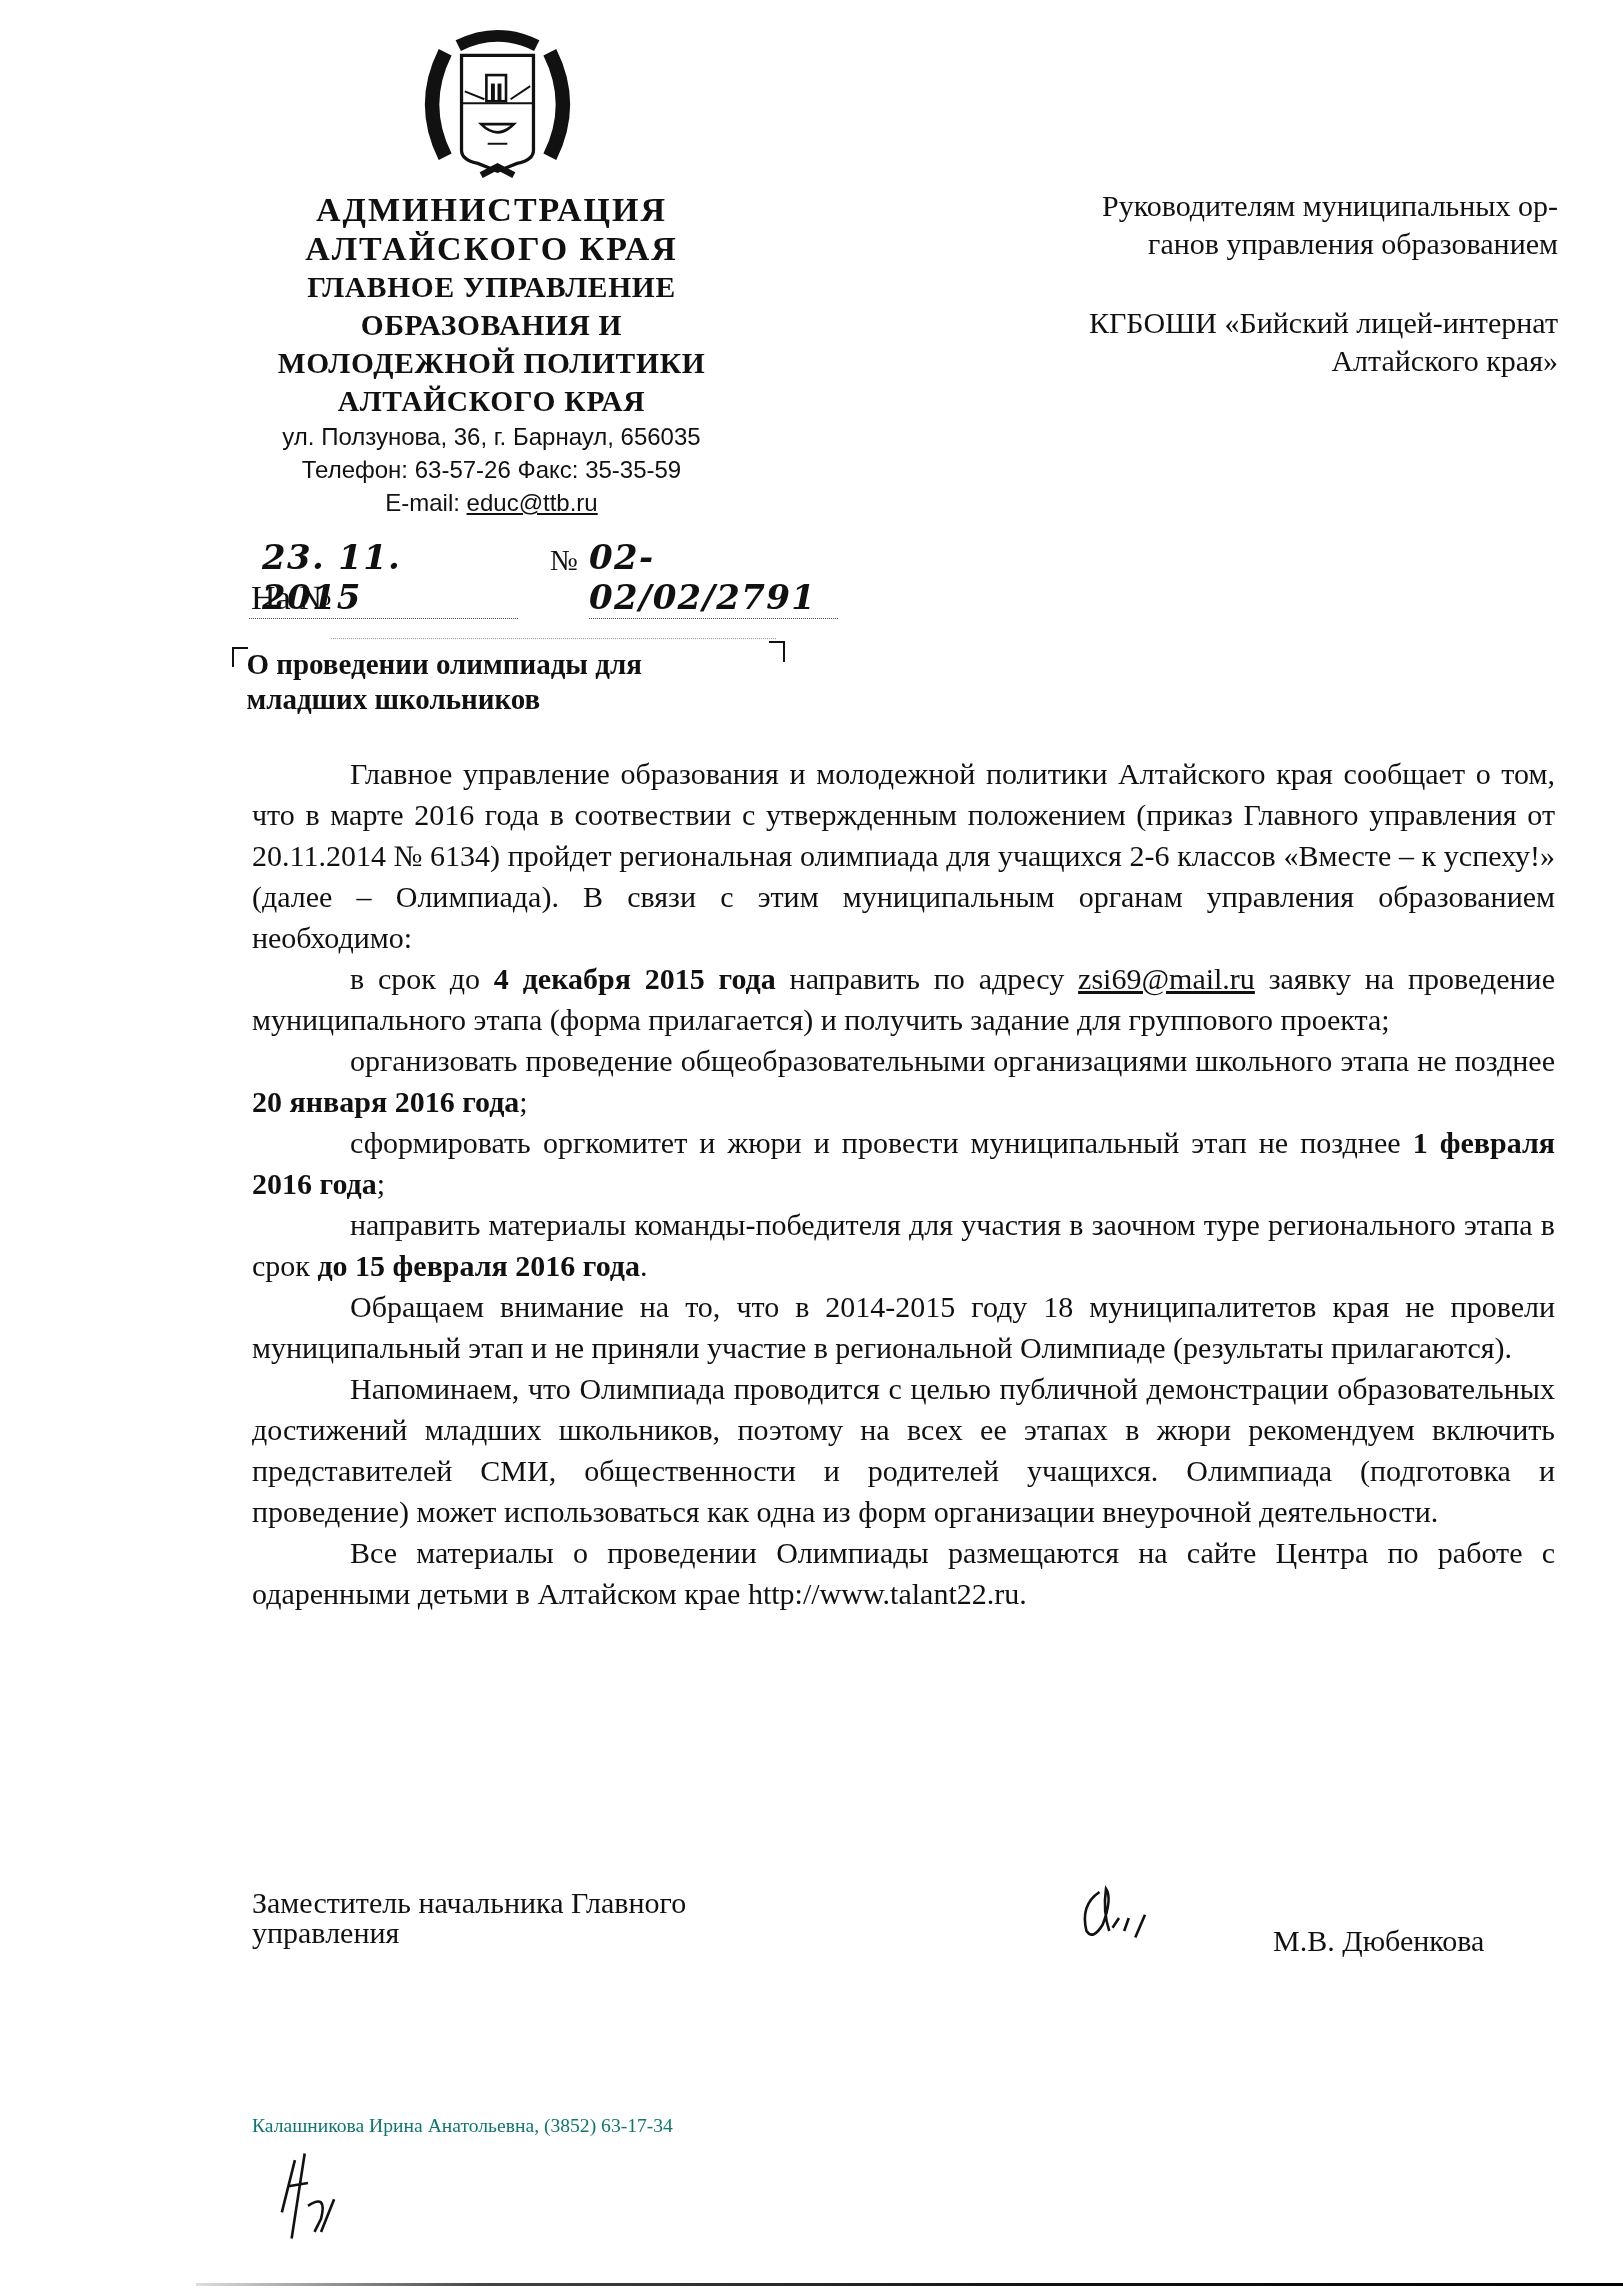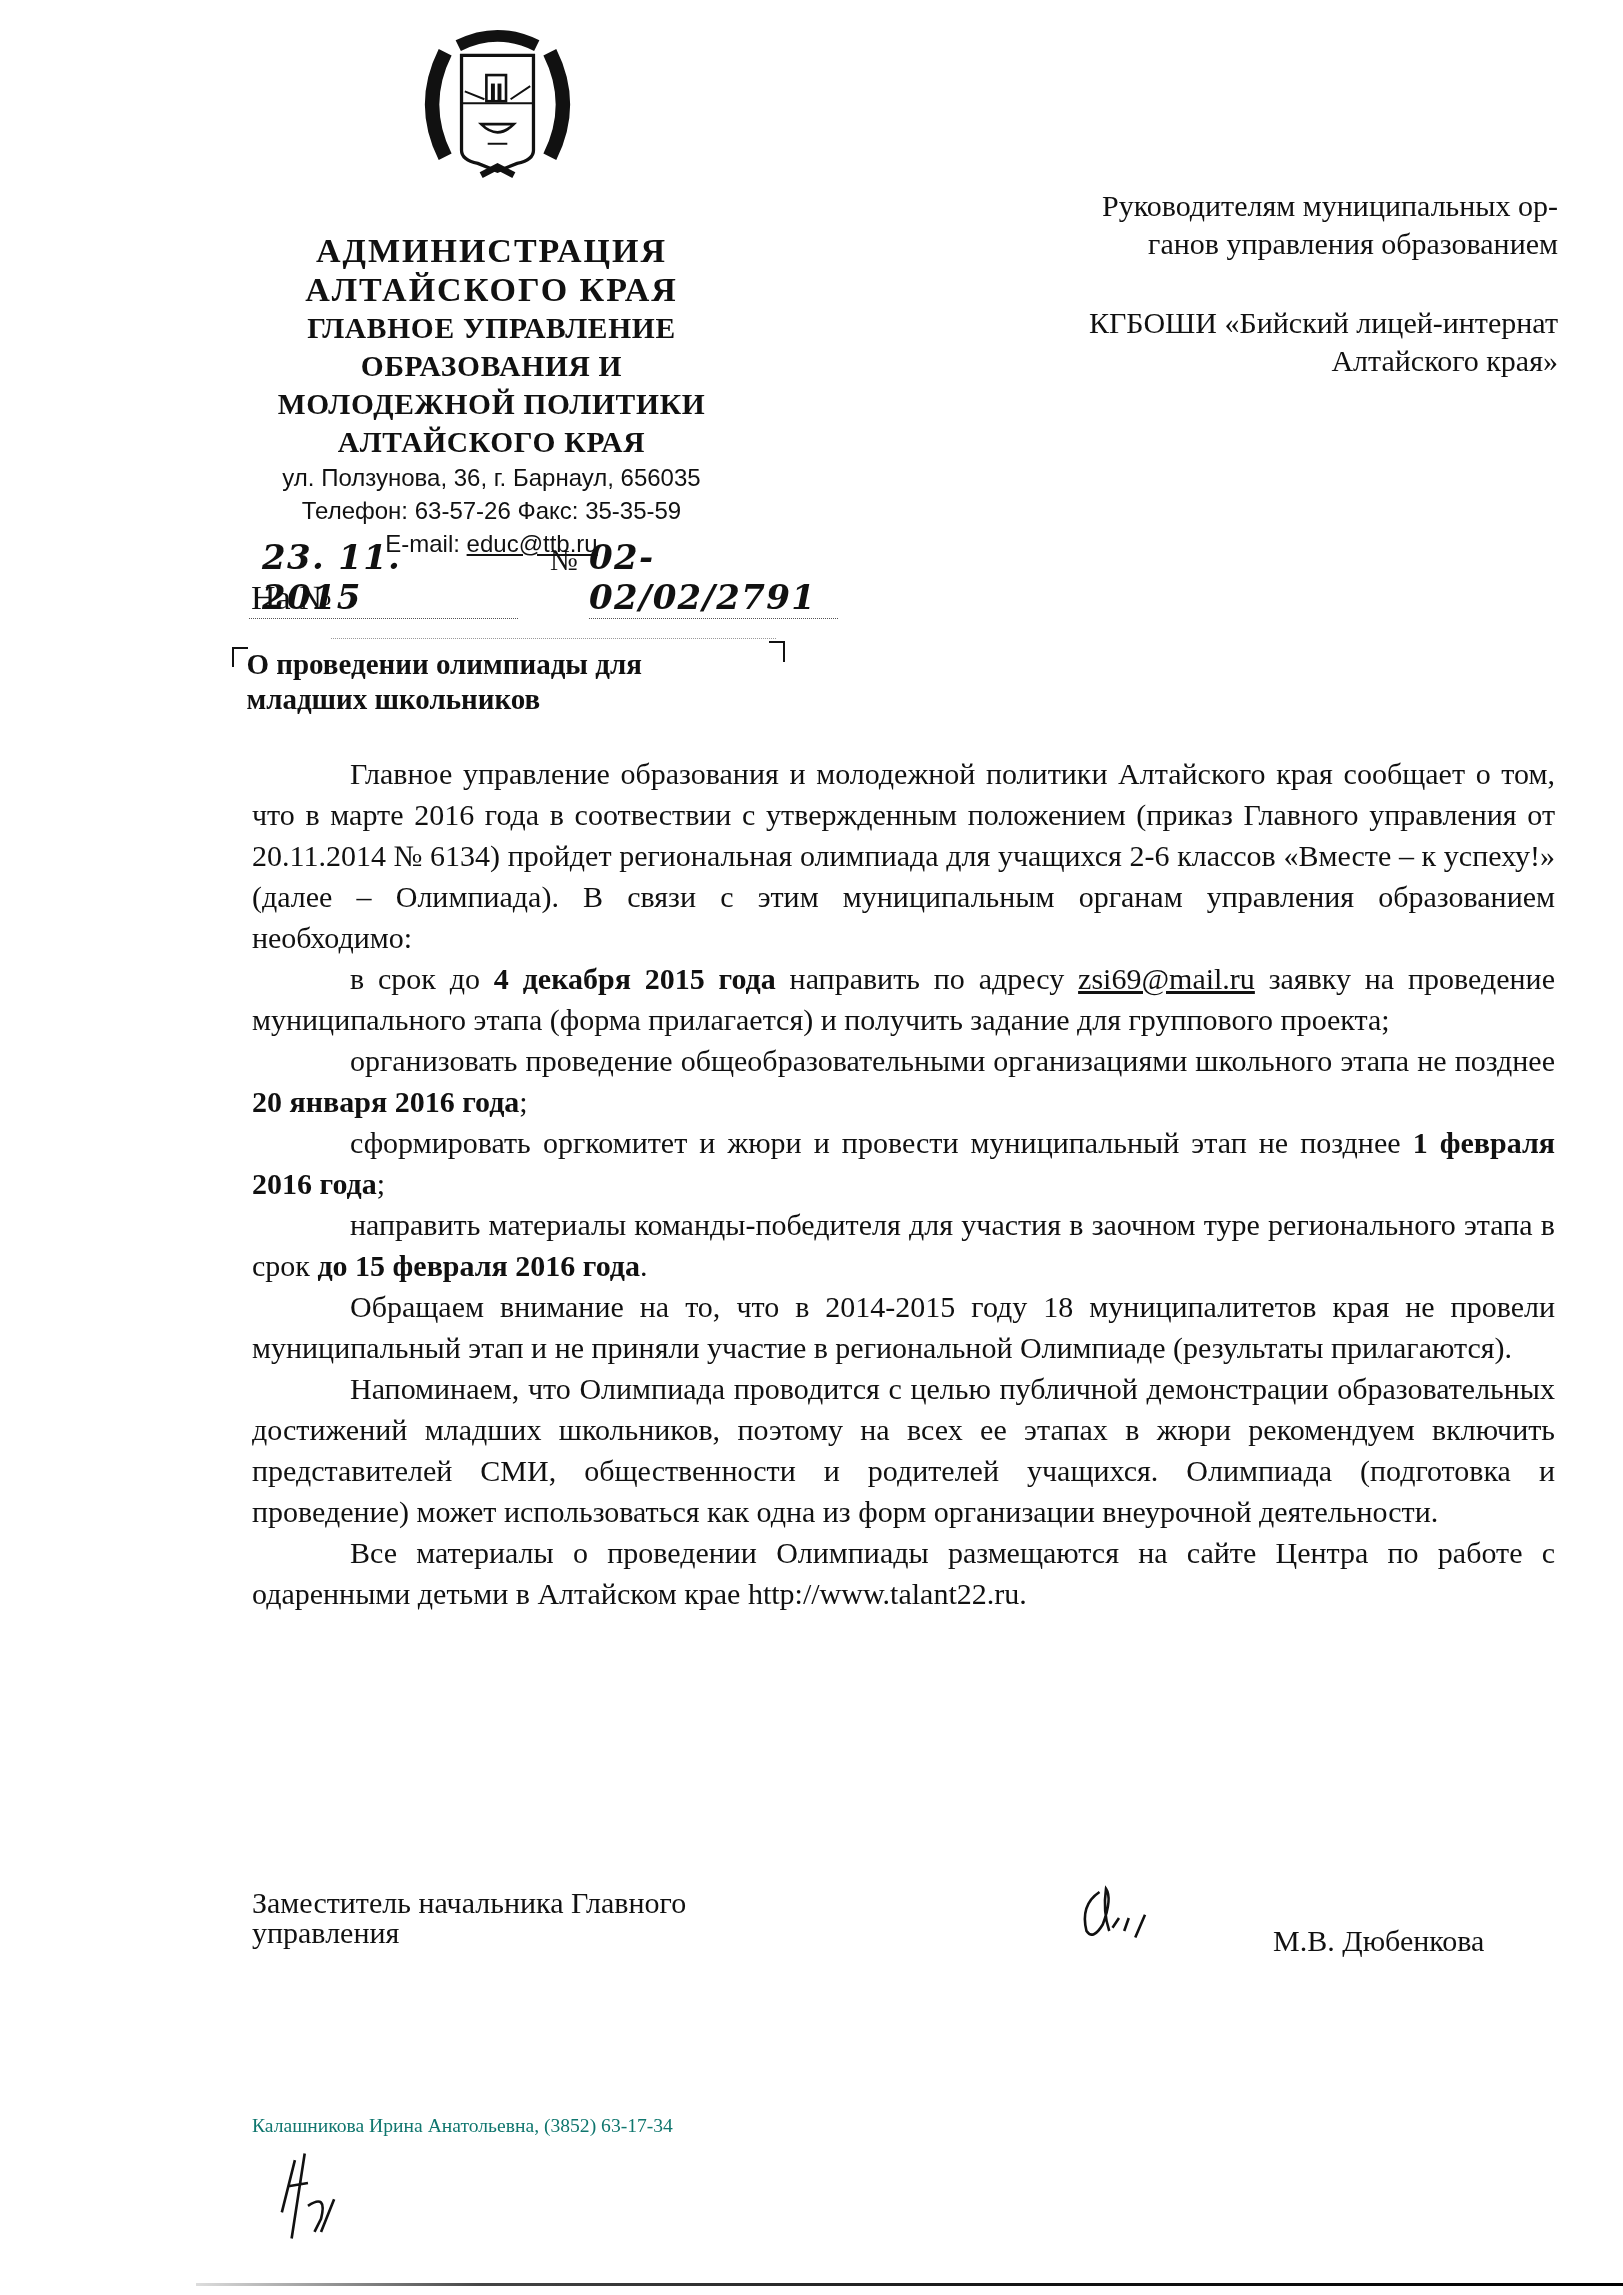--- a/index.html
+++ b/index.html
@@ -1,19 +1,19 @@
 <!DOCTYPE html>
 <html style="font-size:10.5px"><head>
 <meta charset="utf-8">
 <style>
   html, body { margin:0; padding:0; background:#ffffff; }
   body { width:1624px; height:2295px; position:relative; overflow:hidden; color:#111; font-family:"Liberation Serif", serif; }
   .abs { position:absolute; }
   .emblem { left:419px; top:26px; width:157px; height:157px; }
-  .org { left:236px; top:190px; width:511px; text-align:center;margin-top:41px; }
+  .org { left:236px; top:190px; width:511px; text-align:center; }
   .org .big { font-family:"Liberation Serif", serif; font-weight:bold; font-size:34px; letter-spacing:2px; line-height:39px; }
   .org .mid { font-family:"Liberation Serif", serif; font-weight:bold; font-size:29.5px; letter-spacing:0.7px; line-height:38px; }
   .org .addr { font-family:"Liberation Sans", sans-serif; font-size:24px; line-height:33px; }
   .org .email-link { text-decoration:underline; }
   .addressee { left:936px; top:187px; width:622px; font-size:30px; line-height:38px;text-align:right; }
   .addressee p { margin:0 0 41px 0; }
   .regline { left:249px; top:537px; width:589px; height:52px; }
   .hand { font-family:"DejaVu Serif", serif; font-style:italic; font-weight:bold; font-size:34px; letter-spacing:1.3px; }
   .regdate { left:0; top:0; border-bottom:1.3px dotted #555; padding:0 6.5px 1.3px 13px; width:249px; }
   .regno-sign { left:301px; top:6.5px; font-size:29px; }

